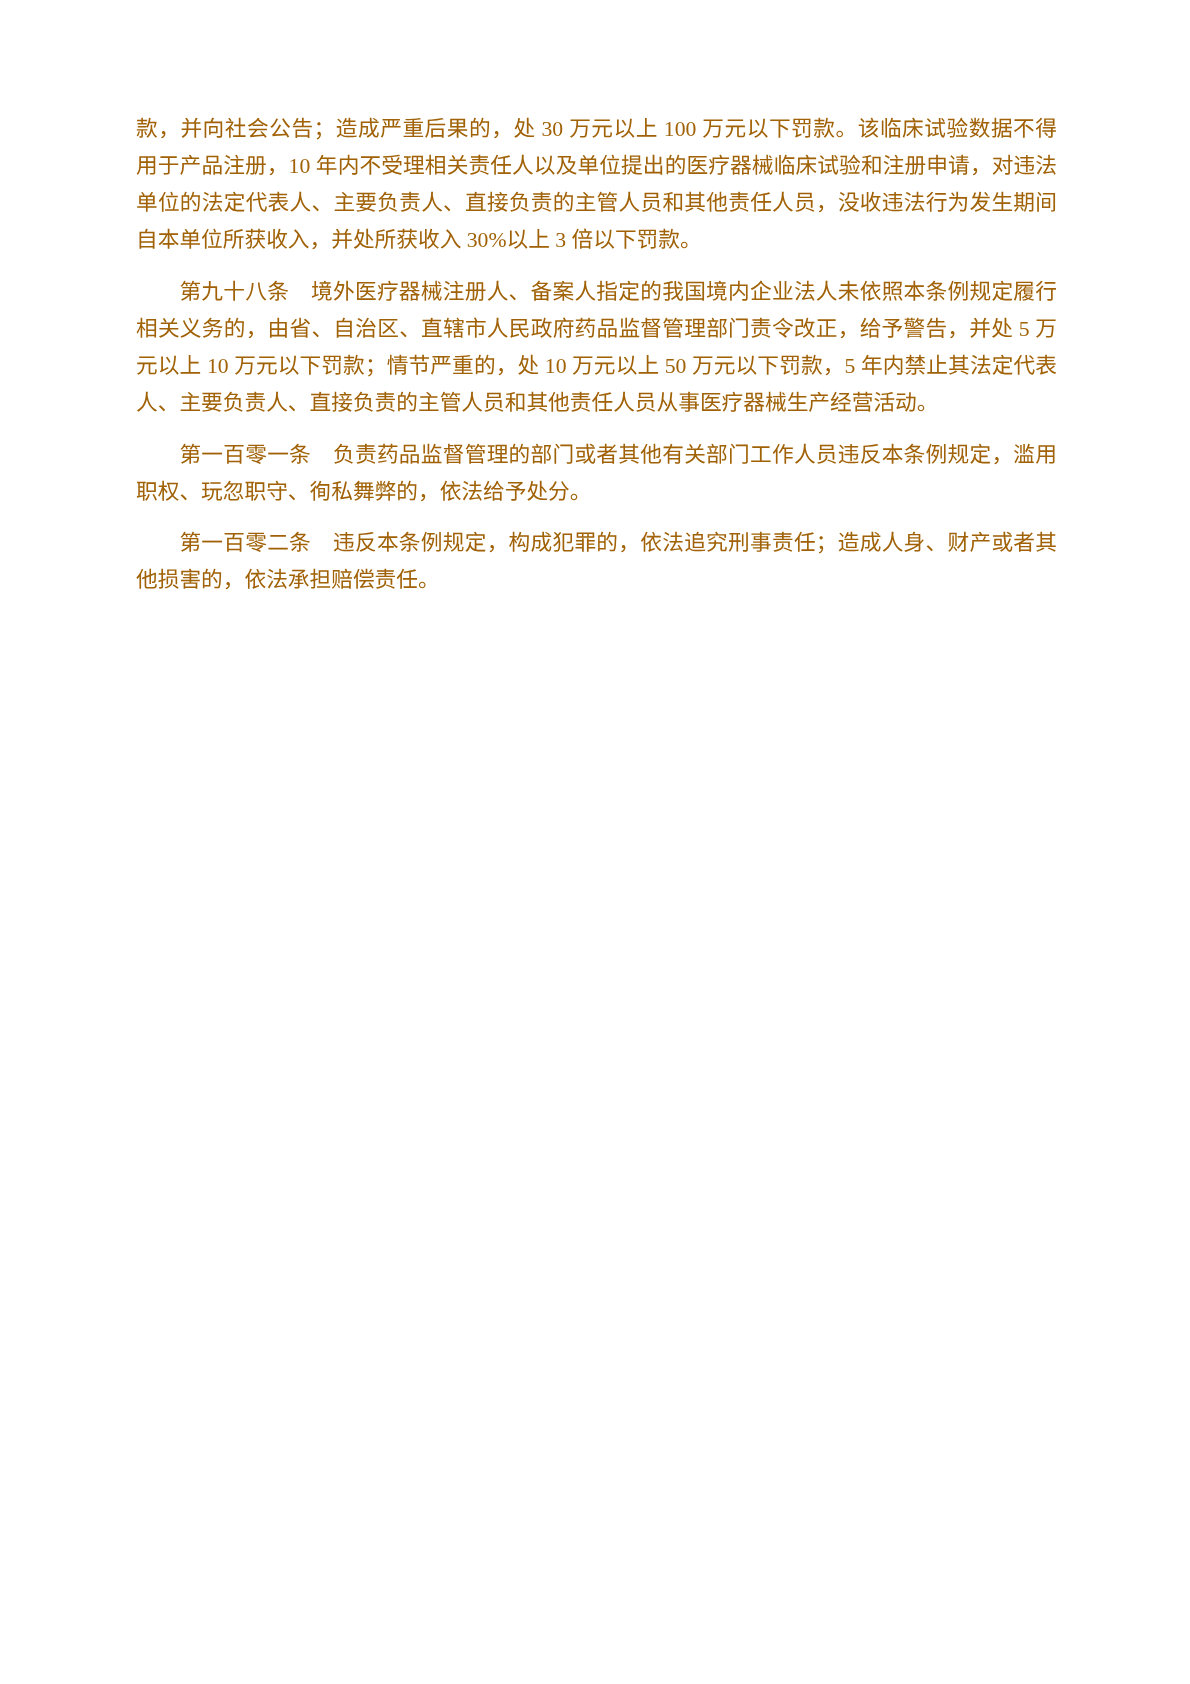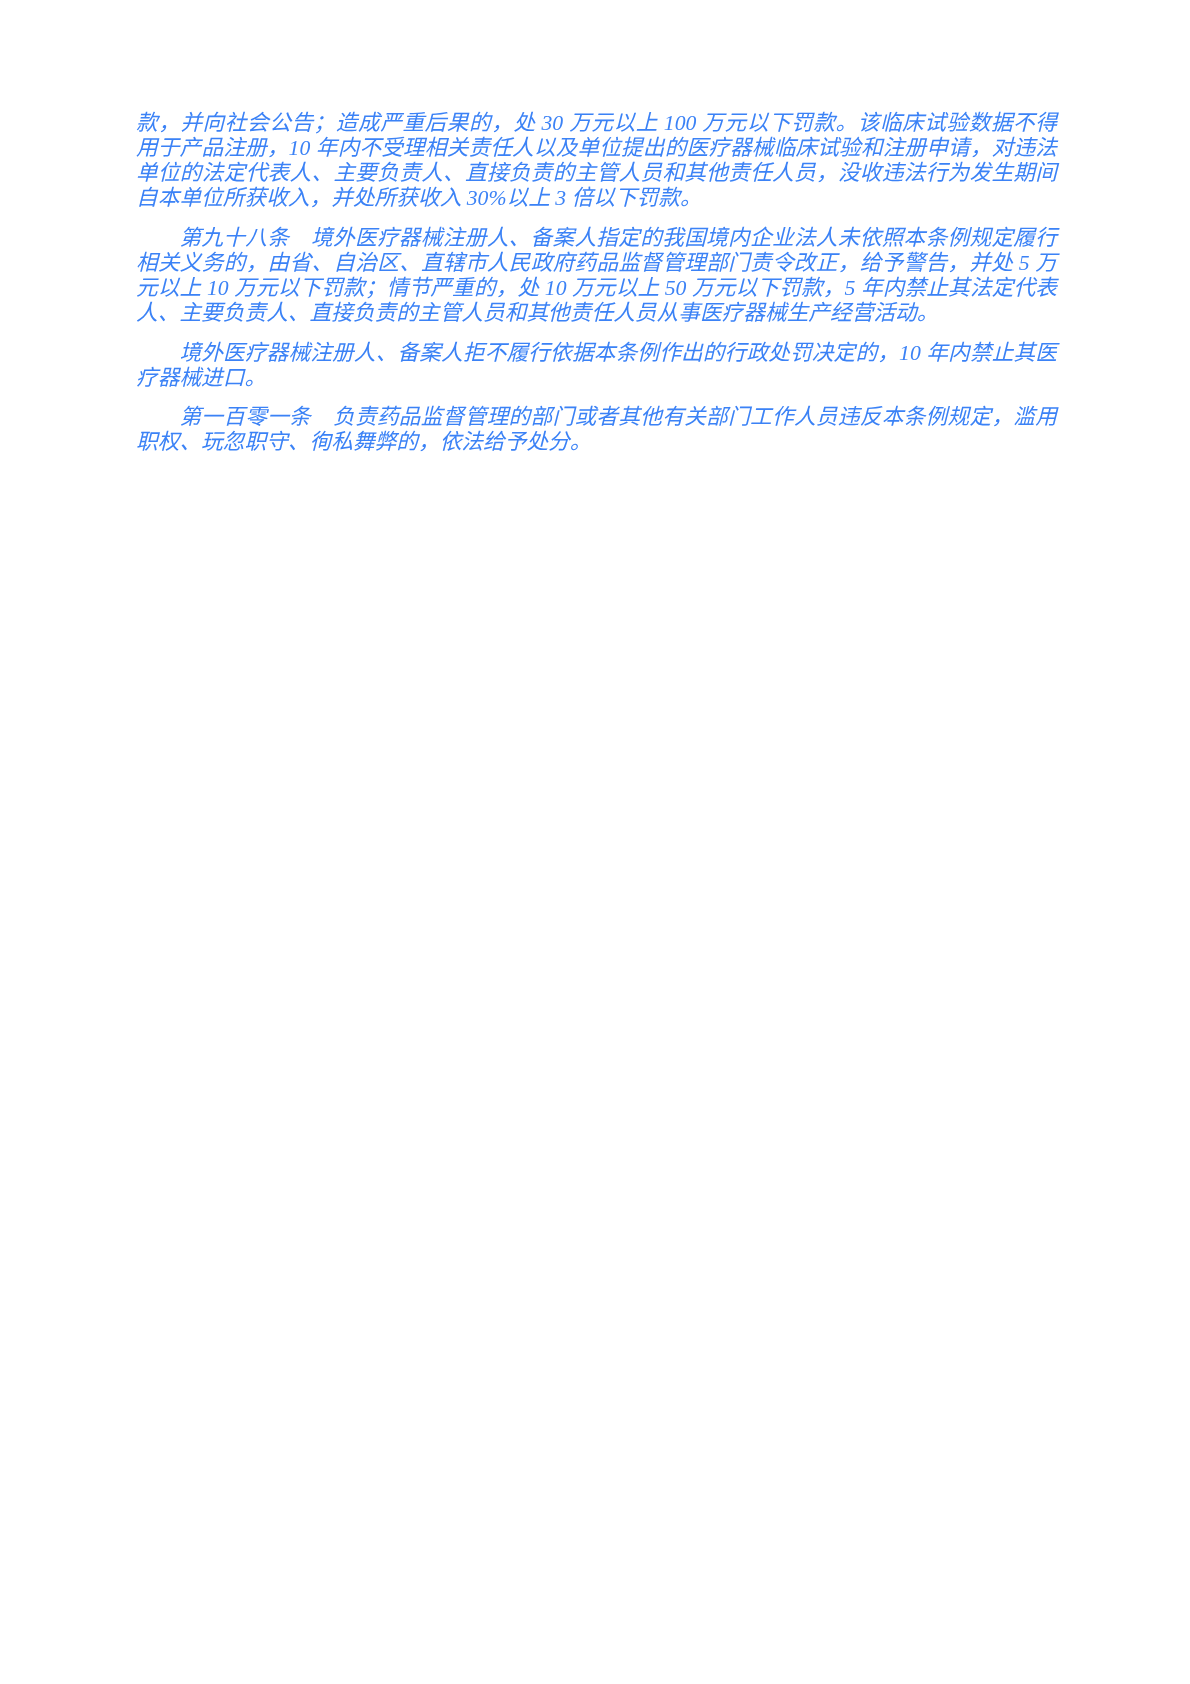--- a/index.html
+++ b/index.html
@@ -14,32 +14,31 @@
     margin: 0 auto;
     background: #ffffff;
     box-sizing: border-box;
     padding: 111px 133px 0 136px;
     overflow: hidden;
   }
   .para {
     margin: 0 0 14.8px 0;
     font-family: "Liberation Serif", "DejaVu Serif", serif;
     font-size: 21.7px;
-    line-height: 25px;
-    color: #3b82f6;
+    line-height: 37px;
+    color: #a16207;
     text-align: justify;
     text-indent: 2em;
     letter-spacing: 0;
-    font-style: italic;
   }
   .para.no-indent {
     text-indent: 0;
   }
 </style>
 </head>
 <body>
 
 <div class="page">
   <p class="para no-indent">款，并向社会公告；造成严重后果的，处 30 万元以上 100 万元以下罚款。该临床试验数据不得用于产品注册，10 年内不受理相关责任人以及单位提出的医疗器械临床试验和注册申请，对违法单位的法定代表人、主要负责人、直接负责的主管人员和其他责任人员，没收违法行为发生期间自本单位所获收入，并处所获收入 30%以上 3 倍以下罚款。</p>
   <p class="para">第九十八条　境外医疗器械注册人、备案人指定的我国境内企业法人未依照本条例规定履行相关义务的，由省、自治区、直辖市人民政府药品监督管理部门责令改正，给予警告，并处 5 万元以上 10 万元以下罚款；情节严重的，处 10 万元以上 50 万元以下罚款，5 年内禁止其法定代表人、主要负责人、直接负责的主管人员和其他责任人员从事医疗器械生产经营活动。</p>
-  <p class="para">境外医疗器械注册人、备案人拒不履行依据本条例作出的行政处罚决定的，10 年内禁止其医疗器械进口。</p>
   <p class="para">第一百零一条　负责药品监督管理的部门或者其他有关部门工作人员违反本条例规定，滥用职权、玩忽职守、徇私舞弊的，依法给予处分。</p>
+  <p class="para">第一百零二条　违反本条例规定，构成犯罪的，依法追究刑事责任；造成人身、财产或者其他损害的，依法承担赔偿责任。</p>
 </div>
 
 </body></html>

